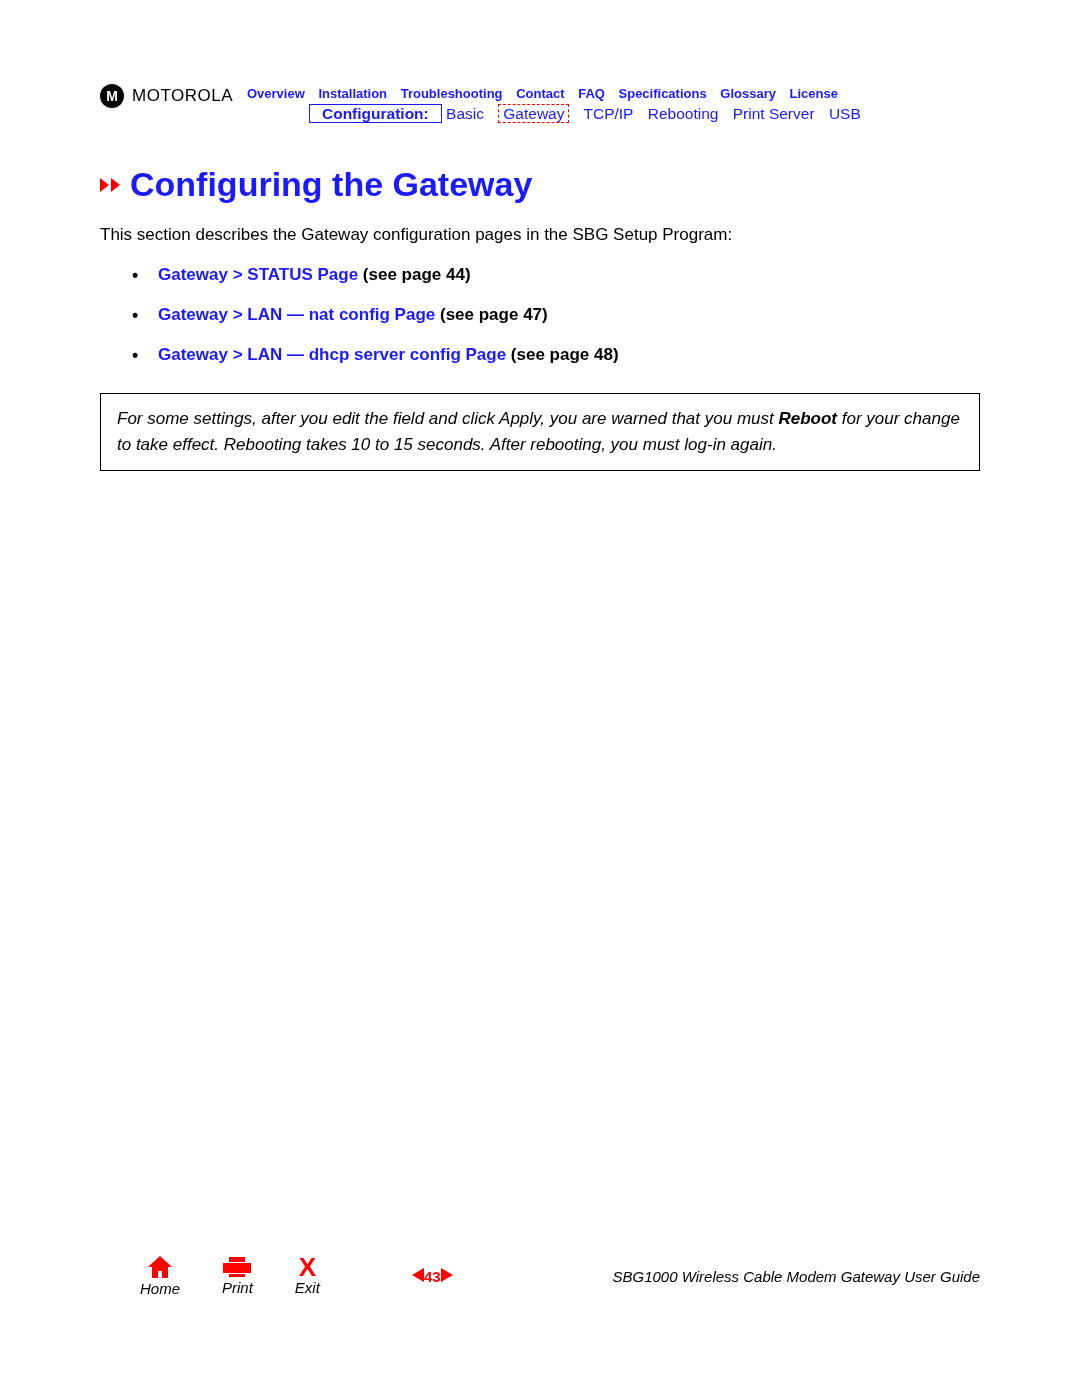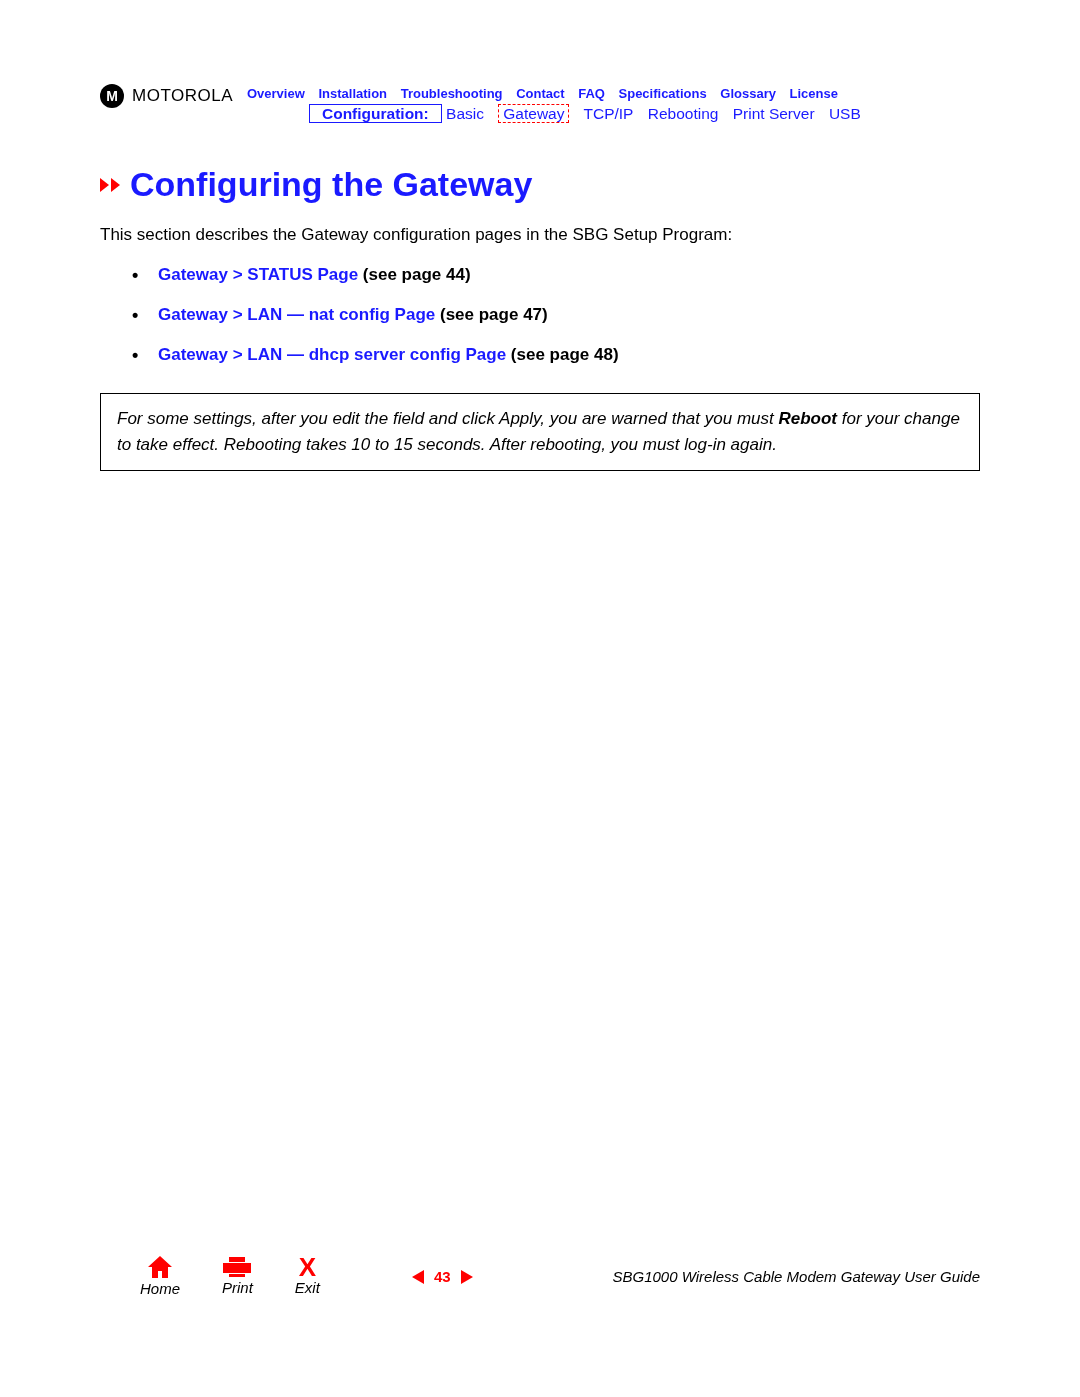--- a/index.html
+++ b/index.html
@@ -61,21 +61,21 @@
   .note-box b{font-weight:bold;font-style:italic}
   
   .footer{
     position:absolute;left:0;right:0;bottom:100px;
     padding:0 100px 0 140px;
     display:flex;align-items:center;gap:42px;
     font-size:15px;
   }
   .ficon{display:flex;flex-direction:column;align-items:center;gap:2px;color:#000;font-style:italic}
   .ficon svg{display:block}
-  .pager{display:flex;align-items:center;gap:10px;font-weight:bold;color:#ff0000;margin-left:50px}
+  .pager{display:flex;align-items:flex-start;font-weight:bold;color:#ff0000;margin-left:50px}
   .pager .tri{
     width:0;height:0;border-style:solid;
   }
   .pager .tri.left{border-width:7px 12px 7px 0;border-color:transparent #ff0000 transparent transparent}
   .pager .tri.right{border-width:7px 0 7px 12px;border-color:transparent transparent transparent #ff0000}
   .doc-title{font-style:italic;color:#000;margin-left:auto}
 </style>
 </head>
 <body>
 

